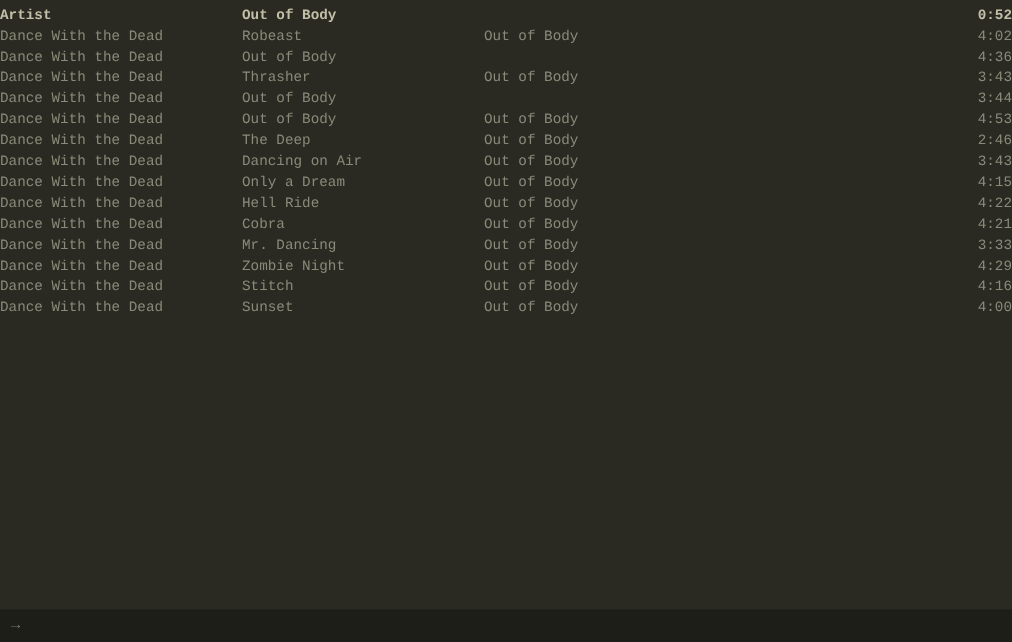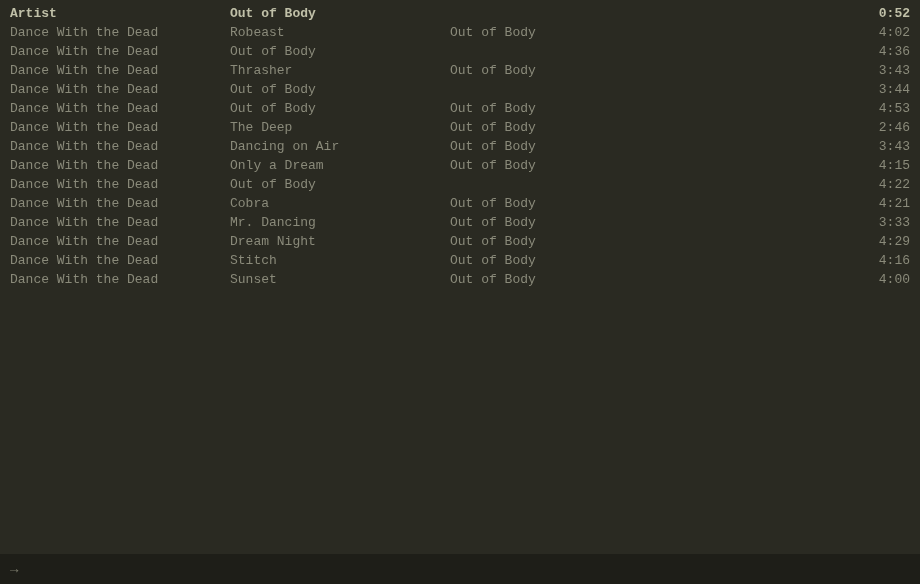--- a/index.html
+++ b/index.html
@@ -20,21 +20,21 @@
     }
 
     .track-list {
       width: 100%;
       padding: 4px 0;
     }
 
     .track-row {
       display: flex;
       align-items: flex-start;
-      padding: 2px 10px;
+      padding: 2px 0;
       height: 19px;
     }
 
     .track-row:first-child {
       color: #b0b09a;
     }
 
     .col-artist {
       width: 220px;
       flex-shrink: 0;
@@ -139,38 +139,39 @@
       <div class="col-duration">3:43</div>
     </div>
     <div class="track-row">
       <div class="col-artist">Dance With the Dead</div>
       <div class="col-title">Only a Dream</div>
       <div class="col-album">Out of Body</div>
       <div class="col-duration">4:15</div>
     </div>
     <div class="track-row">
       <div class="col-artist">Dance With the Dead</div>
+      <div class="col-title">Hell Ride</div>
       <div class="col-album">Out of Body</div>
       <div class="col-duration">4:22</div>
     </div>
     <div class="track-row">
       <div class="col-artist">Dance With the Dead</div>
       <div class="col-title">Cobra</div>
       <div class="col-album">Out of Body</div>
       <div class="col-duration">4:21</div>
     </div>
     <div class="track-row">
       <div class="col-artist">Dance With the Dead</div>
       <div class="col-title">Mr. Dancing</div>
       <div class="col-album">Out of Body</div>
       <div class="col-duration">3:33</div>
     </div>
     <div class="track-row">
       <div class="col-artist">Dance With the Dead</div>
-      <div class="col-title">Dream Night</div>
+      <div class="col-title">Zombie Night</div>
       <div class="col-album">Out of Body</div>
       <div class="col-duration">4:29</div>
     </div>
     <div class="track-row">
       <div class="col-artist">Dance With the Dead</div>
       <div class="col-title">Stitch</div>
       <div class="col-album">Out of Body</div>
       <div class="col-duration">4:16</div>
     </div>
     <div class="track-row">

